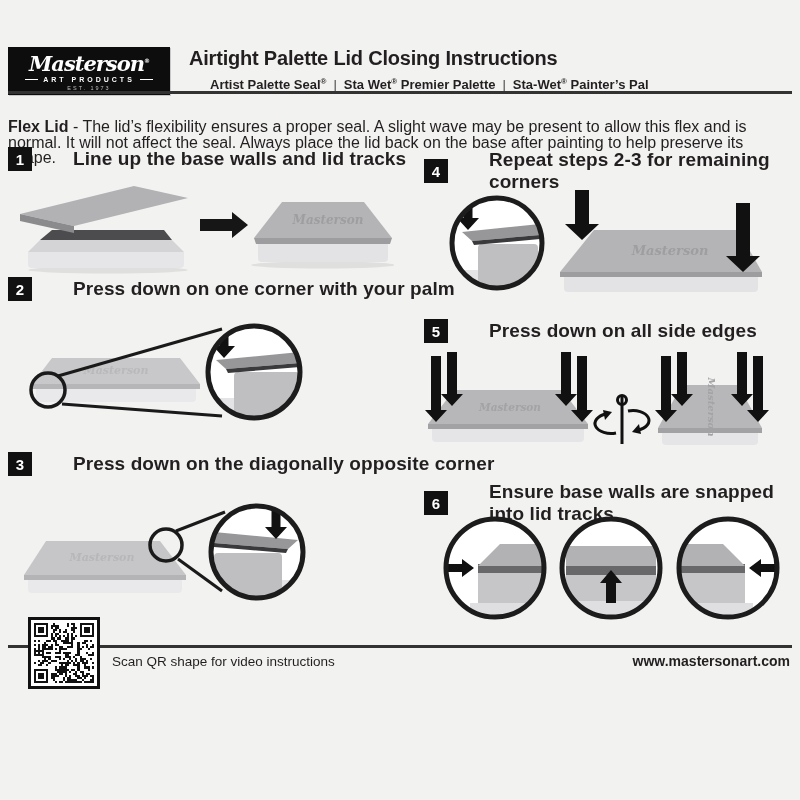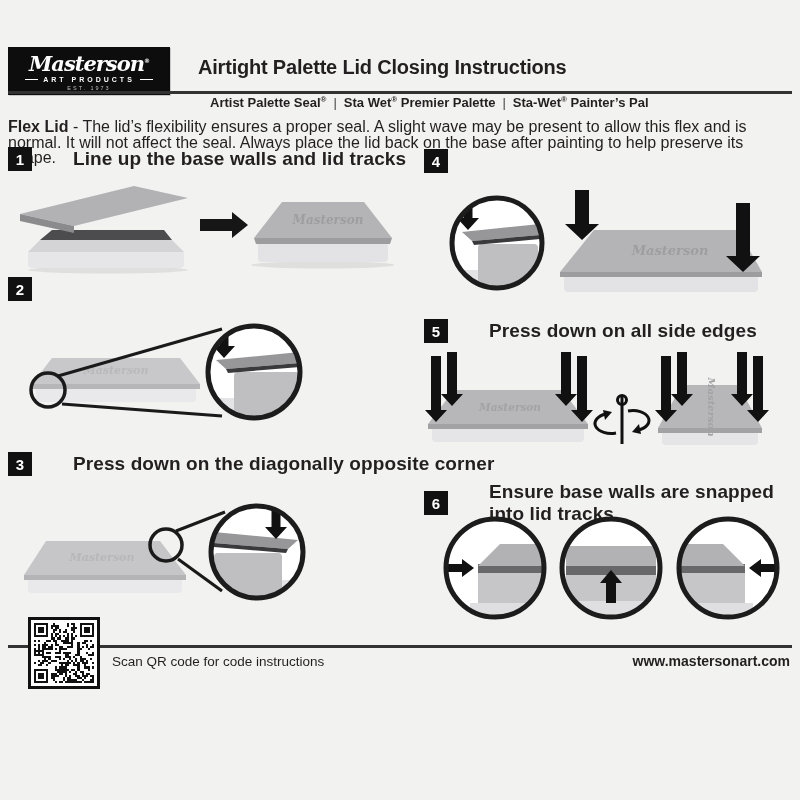--- a/index.html
+++ b/index.html
@@ -10,21 +10,21 @@
         display:flex;flex-direction:column;align-items:center;justify-content:center;
         color:#fff;box-shadow:1px 1px 0 #c8c8c8;}
   .logo-script{font-family:"DejaVu Serif",serif;font-style:italic;font-weight:bold;
         font-size:21px;line-height:20px;letter-spacing:-1px;}
   .logo-reg{font-size:6px;vertical-align:super;font-style:normal;}
   .logo-sub{display:flex;align-items:center;width:128px;gap:5px;font-size:7px;
         letter-spacing:3px;font-weight:bold;margin-top:2px;}
   .logo-sub .rule{flex:1;height:1px;background:#fff;}
   .logo-est{font-size:5.5px;letter-spacing:2px;color:#bdbdbd;margin-top:2px;}
   .titleblock{position:absolute;left:182px;top:40px;}
-  .title{margin:16px;font-size:20px;font-weight:bold;letter-spacing:-0.2px;}
+  .title{margin:7px;font-size:20px;font-weight:bold;letter-spacing:-0.2px;}
   .subtitle{margin-top:5px;font-size:13px;font-weight:bold;margin-left:28px;}
   .subtitle sup{font-size:8px;}
   .subtitle .sep{margin:0 7px;font-weight:normal;color:#444;}
   .divider{position:absolute;left:8px;right:8px;top:91px;height:3px;background:#333;}
   .note{position:absolute;left:8px;top:103px;width:786px;font-size:16px;line-height:15.5px;}
   .note b{font-weight:bold;}
   
   .step{position:absolute;display:flex;align-items:center;gap:13px;}
   .step-num{width:24px;height:24px;background:#111;color:#fff;font-weight:bold;font-size:15px;
         display:flex;align-items:center;justify-content:center;flex:0 0 auto;}
@@ -67,27 +67,29 @@
   </div>
 
   <p class="note"><b>Flex Lid</b><span> - </span><span>The lid’s flexibility ensures a proper seal. A slight wave may be present to allow this flex and is normal. It will not affect the seal. Always place the lid back on the base after painting to help preserve its shape.</span></p>
 
   <div class="step s1h">
     <span class="step-num">1</span>
     <span class="step-label">Line up the base walls and lid tracks</span>
   </div>
   <div class="step s2h">
     <span class="step-num">2</span>
+    <span class="step-label">Press down on one corner with your palm</span>
   </div>
   <div class="step s3h">
     <span class="step-num">3</span>
     <span class="step-label">Press down on the diagonally opposite corner</span>
   </div>
   <div class="step s4h">
     <span class="step-num">4</span>
+    <span class="step-label">Repeat steps 2-3 for remaining corners</span>
   </div>
   <div class="step s5h">
     <span class="step-num">5</span>
     <span class="step-label">Press down on all side edges</span>
   </div>
   <div class="step s6h">
     <span class="step-num">6</span>
     <span class="step-label">Ensure base walls are snapped into lid tracks</span>
   </div>
 
@@ -278,16 +280,16 @@
   <div class="footer-line"></div>
   <div class="qr-box">
     <svg width="60" height="60" viewBox="0 0 29 29" shape-rendering="crispEdges">
       <rect width="29" height="29" fill="#fff"></rect>
       <path d="M0,0h7v7h-7z M22,0h7v7h-7z M0,22h7v7h-7z" fill="#111"></path>
       <path d="M1,1h5v5h-5z M23,1h5v5h-5z M1,23h5v5h-5z" fill="#fff"></path>
       <path d="M2,2h3v3h-3z M24,2h3v3h-3z M2,24h3v3h-3z" fill="#111"></path>
       <path id="qr-mods" d="M9 0h1v1h-1zM16 0h1v1h-1zM18 0h1v1h-1zM19 0h1v1h-1zM8 1h1v1h-1zM9 1h1v1h-1zM10 1h1v1h-1zM11 1h1v1h-1zM16 1h1v1h-1zM19 1h1v1h-1zM8 2h1v1h-1zM10 2h1v1h-1zM11 2h1v1h-1zM18 2h1v1h-1zM19 2h1v1h-1zM20 2h1v1h-1zM9 3h1v1h-1zM10 3h1v1h-1zM12 3h1v1h-1zM15 3h1v1h-1zM18 3h1v1h-1zM19 3h1v1h-1zM9 4h1v1h-1zM12 4h1v1h-1zM14 4h1v1h-1zM15 4h1v1h-1zM19 4h1v1h-1zM8 5h1v1h-1zM10 5h1v1h-1zM11 5h1v1h-1zM16 5h1v1h-1zM18 5h1v1h-1zM8 6h1v1h-1zM10 6h1v1h-1zM12 6h1v1h-1zM14 6h1v1h-1zM16 6h1v1h-1zM18 6h1v1h-1zM20 6h1v1h-1zM8 7h1v1h-1zM9 7h1v1h-1zM11 7h1v1h-1zM12 7h1v1h-1zM15 7h1v1h-1zM16 7h1v1h-1zM18 7h1v1h-1zM19 7h1v1h-1zM0 8h1v1h-1zM2 8h1v1h-1zM6 8h1v1h-1zM7 8h1v1h-1zM9 8h1v1h-1zM10 8h1v1h-1zM13 8h1v1h-1zM14 8h1v1h-1zM15 8h1v1h-1zM16 8h1v1h-1zM18 8h1v1h-1zM24 8h1v1h-1zM25 8h1v1h-1zM27 8h1v1h-1zM5 9h1v1h-1zM10 9h1v1h-1zM14 9h1v1h-1zM15 9h1v1h-1zM16 9h1v1h-1zM17 9h1v1h-1zM18 9h1v1h-1zM21 9h1v1h-1zM23 9h1v1h-1zM24 9h1v1h-1zM0 10h1v1h-1zM2 10h1v1h-1zM4 10h1v1h-1zM5 10h1v1h-1zM6 10h1v1h-1zM8 10h1v1h-1zM10 10h1v1h-1zM11 10h1v1h-1zM18 10h1v1h-1zM21 10h1v1h-1zM25 10h1v1h-1zM28 10h1v1h-1zM2 11h1v1h-1zM4 11h1v1h-1zM5 11h1v1h-1zM7 11h1v1h-1zM8 11h1v1h-1zM12 11h1v1h-1zM13 11h1v1h-1zM16 11h1v1h-1zM17 11h1v1h-1zM18 11h1v1h-1zM21 11h1v1h-1zM23 11h1v1h-1zM25 11h1v1h-1zM27 11h1v1h-1zM28 11h1v1h-1zM0 12h1v1h-1zM2 12h1v1h-1zM4 12h1v1h-1zM5 12h1v1h-1zM6 12h1v1h-1zM7 12h1v1h-1zM8 12h1v1h-1zM10 12h1v1h-1zM12 12h1v1h-1zM13 12h1v1h-1zM14 12h1v1h-1zM15 12h1v1h-1zM21 12h1v1h-1zM22 12h1v1h-1zM26 12h1v1h-1zM0 13h1v1h-1zM1 13h1v1h-1zM2 13h1v1h-1zM3 13h1v1h-1zM4 13h1v1h-1zM12 13h1v1h-1zM21 13h1v1h-1zM0 14h1v1h-1zM2 14h1v1h-1zM4 14h1v1h-1zM6 14h1v1h-1zM7 14h1v1h-1zM10 14h1v1h-1zM11 14h1v1h-1zM12 14h1v1h-1zM14 14h1v1h-1zM15 14h1v1h-1zM16 14h1v1h-1zM17 14h1v1h-1zM21 14h1v1h-1zM25 14h1v1h-1zM28 14h1v1h-1zM0 15h1v1h-1zM1 15h1v1h-1zM2 15h1v1h-1zM3 15h1v1h-1zM4 15h1v1h-1zM15 15h1v1h-1zM16 15h1v1h-1zM20 15h1v1h-1zM21 15h1v1h-1zM26 15h1v1h-1zM27 15h1v1h-1zM28 15h1v1h-1zM4 16h1v1h-1zM5 16h1v1h-1zM6 16h1v1h-1zM7 16h1v1h-1zM10 16h1v1h-1zM11 16h1v1h-1zM12 16h1v1h-1zM15 16h1v1h-1zM16 16h1v1h-1zM17 16h1v1h-1zM19 16h1v1h-1zM22 16h1v1h-1zM5 17h1v1h-1zM7 17h1v1h-1zM12 17h1v1h-1zM14 17h1v1h-1zM17 17h1v1h-1zM20 17h1v1h-1zM22 17h1v1h-1zM23 17h1v1h-1zM24 17h1v1h-1zM27 17h1v1h-1zM2 18h1v1h-1zM4 18h1v1h-1zM5 18h1v1h-1zM6 18h1v1h-1zM8 18h1v1h-1zM9 18h1v1h-1zM10 18h1v1h-1zM16 18h1v1h-1zM18 18h1v1h-1zM20 18h1v1h-1zM22 18h1v1h-1zM23 18h1v1h-1zM25 18h1v1h-1zM0 19h1v1h-1zM3 19h1v1h-1zM4 19h1v1h-1zM7 19h1v1h-1zM12 19h1v1h-1zM13 19h1v1h-1zM14 19h1v1h-1zM15 19h1v1h-1zM16 19h1v1h-1zM17 19h1v1h-1zM19 19h1v1h-1zM21 19h1v1h-1zM23 19h1v1h-1zM24 19h1v1h-1zM25 19h1v1h-1zM28 19h1v1h-1zM2 20h1v1h-1zM3 20h1v1h-1zM6 20h1v1h-1zM13 20h1v1h-1zM15 20h1v1h-1zM16 20h1v1h-1zM19 20h1v1h-1zM20 20h1v1h-1zM21 20h1v1h-1zM24 20h1v1h-1zM10 21h1v1h-1zM12 21h1v1h-1zM13 21h1v1h-1zM14 21h1v1h-1zM15 21h1v1h-1zM21 21h1v1h-1zM24 21h1v1h-1zM25 21h1v1h-1zM26 21h1v1h-1zM28 21h1v1h-1zM10 22h1v1h-1zM11 22h1v1h-1zM12 22h1v1h-1zM13 22h1v1h-1zM14 22h1v1h-1zM15 22h1v1h-1zM16 22h1v1h-1zM18 22h1v1h-1zM19 22h1v1h-1zM21 22h1v1h-1zM26 22h1v1h-1zM11 23h1v1h-1zM12 23h1v1h-1zM13 23h1v1h-1zM14 23h1v1h-1zM15 23h1v1h-1zM17 23h1v1h-1zM20 23h1v1h-1zM22 23h1v1h-1zM23 23h1v1h-1zM8 24h1v1h-1zM9 24h1v1h-1zM10 24h1v1h-1zM12 24h1v1h-1zM13 24h1v1h-1zM15 24h1v1h-1zM19 24h1v1h-1zM20 24h1v1h-1zM23 24h1v1h-1zM25 24h1v1h-1zM26 24h1v1h-1zM8 25h1v1h-1zM9 25h1v1h-1zM10 25h1v1h-1zM11 25h1v1h-1zM15 25h1v1h-1zM17 25h1v1h-1zM20 25h1v1h-1zM21 25h1v1h-1zM23 25h1v1h-1zM24 25h1v1h-1zM25 25h1v1h-1zM27 25h1v1h-1zM28 25h1v1h-1zM8 26h1v1h-1zM9 26h1v1h-1zM14 26h1v1h-1zM16 26h1v1h-1zM17 26h1v1h-1zM21 26h1v1h-1zM22 26h1v1h-1zM24 26h1v1h-1zM28 26h1v1h-1zM9 27h1v1h-1zM14 27h1v1h-1zM16 27h1v1h-1zM17 27h1v1h-1zM18 27h1v1h-1zM19 27h1v1h-1zM20 27h1v1h-1zM23 27h1v1h-1zM27 27h1v1h-1zM28 27h1v1h-1zM10 28h1v1h-1zM12 28h1v1h-1zM13 28h1v1h-1zM15 28h1v1h-1zM16 28h1v1h-1zM17 28h1v1h-1zM18 28h1v1h-1zM19 28h1v1h-1zM20 28h1v1h-1zM21 28h1v1h-1zM22 28h1v1h-1zM24 28h1v1h-1zM25 28h1v1h-1zM26 28h1v1h-1zM27 28h1v1h-1zM28 28h1v1h-1z" fill="#111"></path>
     </svg>
   </div>
-  <span class="qr-caption">Scan QR code for code instructions</span>
+  <span class="qr-caption">Scan QR shape for video instructions</span>
   <span class="website">www.mastersonart.com</span>
 
 </div>
 
 </body></html>

